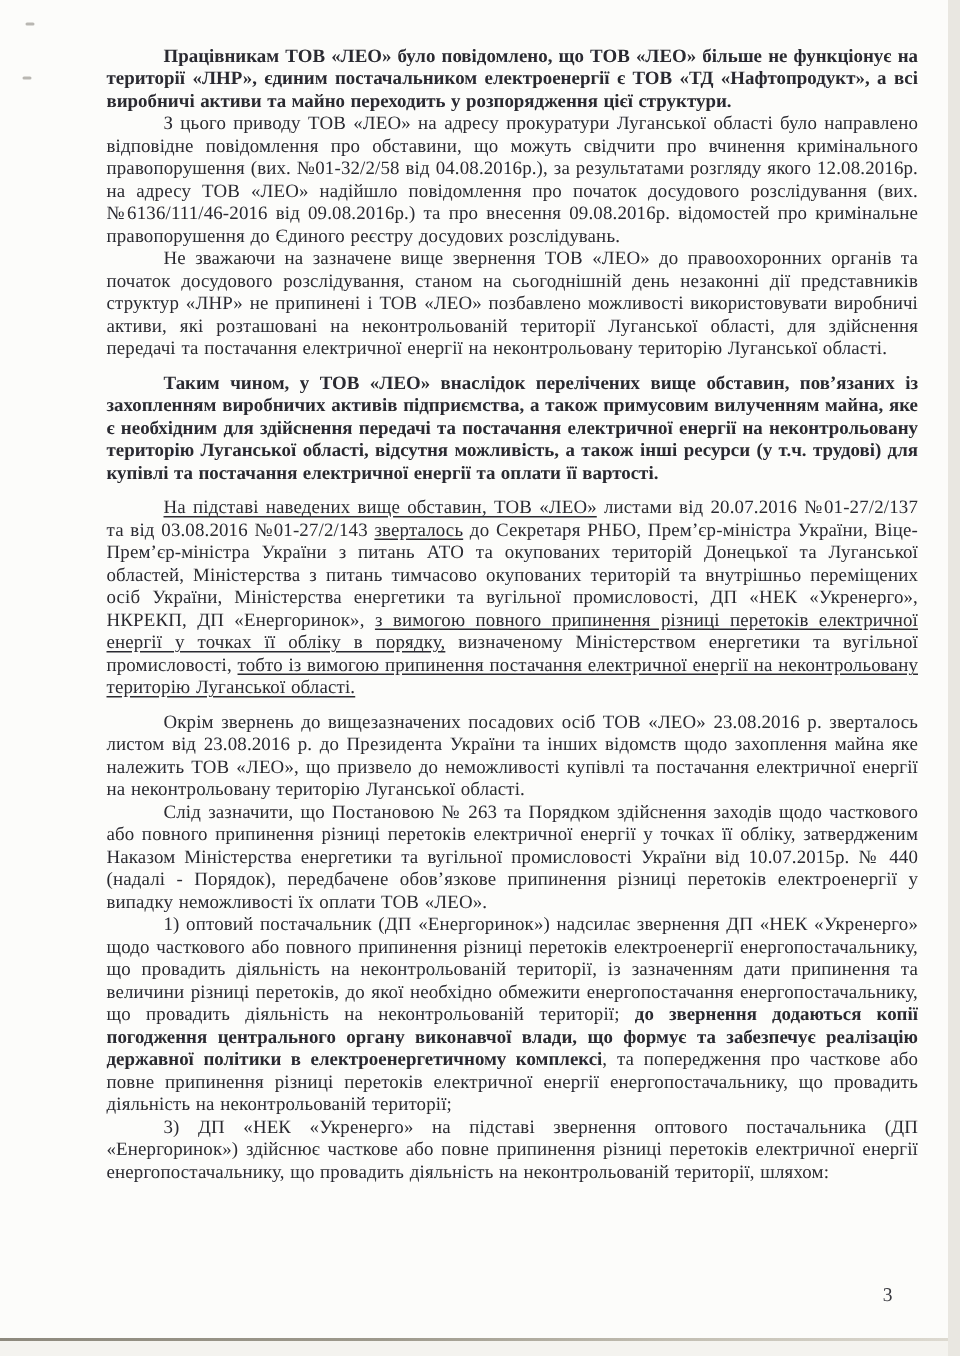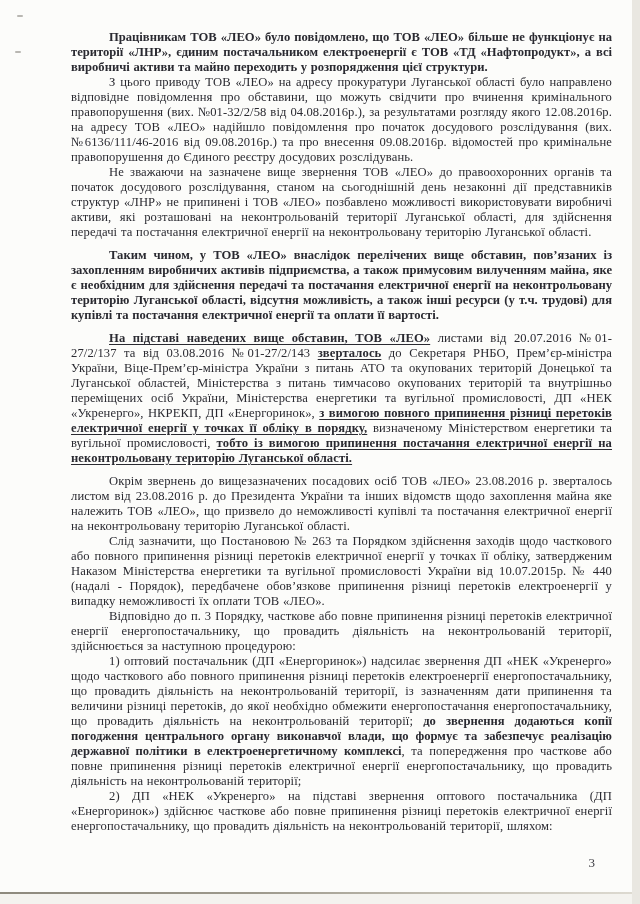--- a/index.html
+++ b/index.html
@@ -21,21 +21,21 @@
     width: 541px;
     font-size: 12.6px;
     line-height: 15px;
     text-align: justify;
     letter-spacing: 0.1px;
     word-spacing: 0.5px;
   }
   .para { margin: 0; text-indent: 38px; }
   .para.spaced { margin-top: 8px; }
   .b { font-weight: bold; letter-spacing: 0; }
-  .u { text-decoration: underline; text-underline-offset: 2px; font-weight: bold; }
+  .u { text-decoration: underline; text-underline-offset: 2px; }
   .page-number {
     position: absolute;
     top: 855px; right: 37px;
     font-size: 13px;
     color: #3a3a40;
   }
   
   .speck { position: absolute; background: #b9b7b2; border-radius: 1px; }
   .speck-1 { left: 17px; top: 15px; width: 6px; height: 2px; }
   .speck-2 { left: 15px; top: 51px; width: 6px; height: 2px; }
@@ -63,23 +63,22 @@
   <div class="speck speck-2"></div>
 
   <div class="doc-body">
       <p class="para"><span class="b">Працівникам ТОВ «ЛЕО» було повідомлено, що ТОВ «ЛЕО» більше не функціонує на території «ЛНР», єдиним постачальником електроенергії є ТОВ «ТД «Нафтопродукт», а всі виробничі активи та майно переходить у розпорядження цієї структури.</span></p>
       <p class="para"><span>З цього приводу ТОВ «ЛЕО» на адресу прокуратури Луганської області було направлено відповідне повідомлення про обставини, що можуть свідчити про вчинення кримінального правопорушення (вих. №01-32/2/58 від 04.08.2016р.), за результатами розгляду якого 12.08.2016р. на адресу ТОВ «ЛЕО» надійшло повідомлення про початок досудового розслідування (вих. №6136/111/46-2016 від 09.08.2016р.) та про внесення 09.08.2016р. відомостей про кримінальне правопорушення до Єдиного реєстру досудових розслідувань.</span></p>
       <p class="para"><span>Не зважаючи на зазначене вище звернення ТОВ «ЛЕО» до правоохоронних органів та початок досудового розслідування, станом на сьогоднішній день незаконні дії представників структур «ЛНР» не припинені і ТОВ «ЛЕО» позбавлено можливості використовувати виробничі активи, які розташовані на неконтрольованій території Луганської області, для здійснення передачі та постачання електричної енергії на неконтрольовану територію Луганської області.</span></p>
       <p class="para spaced"><span class="b">Таким чином, у ТОВ «ЛЕО» внаслідок перелічених вище обставин, пов’язаних із захопленням виробничих активів підприємства, а також примусовим вилученням майна, яке є необхідним для здійснення передачі та постачання електричної енергії на неконтрольовану територію Луганської області, відсутня можливість, а також інші ресурси (у т.ч. трудові) для купівлі та постачання електричної енергії та оплати її вартості.</span></p>
       <p class="para spaced"><span class="u">На підставі наведених вище обставин, ТОВ «ЛЕО»</span><span> листами від 20.07.2016 №01-27/2/137 та від 03.08.2016 №01-27/2/143 </span><span class="u">зверталось</span><span> до Секретаря РНБО, Прем’єр-міністра України, Віце-Прем’єр-міністра України з питань АТО та окупованих територій Донецької та Луганської областей, Міністерства з питань тимчасово окупованих територій та внутрішньо переміщених осіб України, Міністерства енергетики та вугільної промисловості, ДП «НЕК «Укренерго», НКРЕКП, ДП «Енергоринок», </span><span class="u">з вимогою повного припинення різниці перетоків електричної енергії у точках її обліку в порядку,</span><span> визначеному Міністерством енергетики та вугільної промисловості, </span><span class="u">тобто із вимогою припинення постачання електричної енергії на неконтрольовану територію Луганської області.</span></p>
       <p class="para spaced"><span>Окрім звернень до вищезазначених посадових осіб ТОВ «ЛЕО» 23.08.2016 р. зверталось листом від 23.08.2016 р. до Президента України та інших відомств щодо захоплення майна яке належить ТОВ «ЛЕО», що призвело до неможливості купівлі та постачання електричної енергії на неконтрольовану територію Луганської області.</span></p>
       <p class="para"><span>Слід зазначити, що Постановою № 263 та Порядком здійснення заходів щодо часткового або повного припинення різниці перетоків електричної енергії у точках її обліку, затвердженим Наказом Міністерства енергетики та вугільної промисловості України від 10.07.2015р. № 440 (надалі - Порядок), передбачене обов’язкове припинення різниці перетоків електроенергії у випадку неможливості їх оплати ТОВ «ЛЕО».</span></p>
-      <p class="para"><span>Відповідно до п. 3 Порядку, часткове або повне припинення різниці перетоків електричної енергії енергопостачальнику, що провадить діяльність на неконтрольованій території, здійснюється за наступною процедурою:</span></p>
       <p class="para"><span>1) оптовий постачальник (ДП «Енергоринок») надсилає звернення ДП «НЕК «Укренерго» щодо часткового або повного припинення різниці перетоків електроенергії енергопостачальнику, що провадить діяльність на неконтрольованій території, із зазначенням дати припинення та величини різниці перетоків, до якої необхідно обмежити енергопостачання енергопостачальнику, що провадить діяльність на неконтрольованій території; </span><span class="b">до звернення додаються копії погодження центрального органу виконавчої влади, що формує та забезпечує реалізацію державної політики в електроенергетичному комплексі</span><span>, та попередження про часткове або повне припинення різниці перетоків електричної енергії енергопостачальнику, що провадить діяльність на неконтрольованій території;</span></p>
-      <p class="para"><span>2) ДП «НЕК «Укренерго» на підставі звернення оптового постачальника (ДП «Енергоринок») здійснює часткове або повне припинення різниці перетоків електричної енергії енергопостачальнику, що провадить діяльність на неконтрольованій території, шляхом:</span></p>
+      <p class="para"><span>3) ДП «НЕК «Укренерго» на підставі звернення оптового постачальника (ДП «Енергоринок») здійснює часткове або повне припинення різниці перетоків електричної енергії енергопостачальнику, що провадить діяльність на неконтрольованій території, шляхом:</span></p>
     </div>
 
   <div class="page-number">3</div>
 
   <div class="scan-edge-bottom"></div>
   <div class="scan-area-below"></div>
   <div class="scan-edge-right"></div>
 </div>
 
 </body></html>

